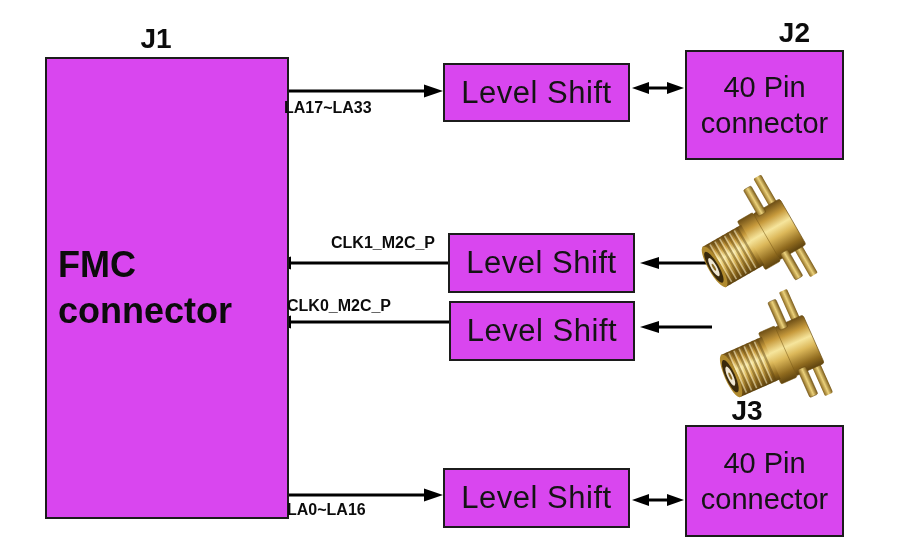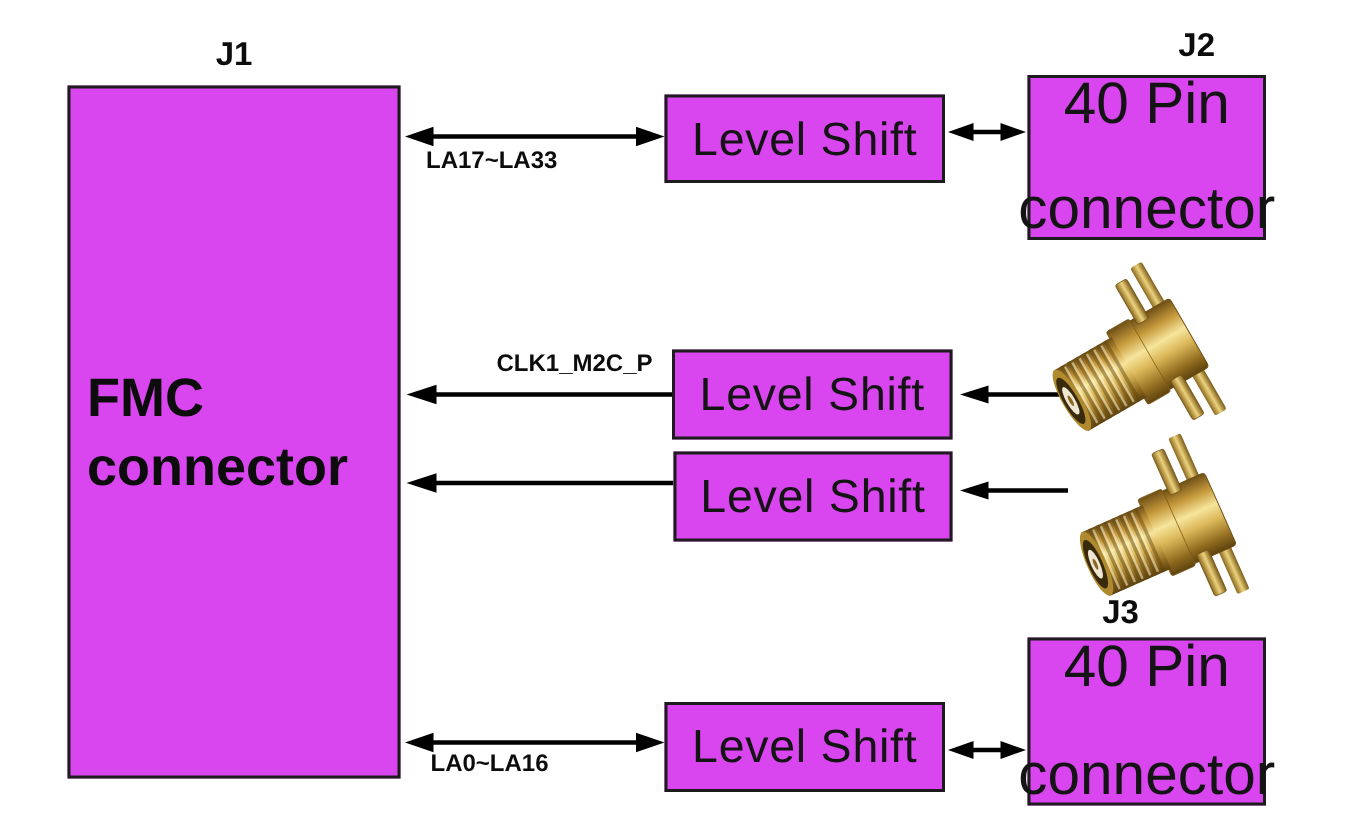--- a/index.html
+++ b/index.html
@@ -6,31 +6,31 @@
   .canvas{
     position:relative;width:900px;height:560px;background:#ffffff;
     font-family:"Liberation Sans", sans-serif;color:#000;overflow:hidden;
   }
   .arrows{position:absolute;left:0;top:0;width:900px;height:560px;}
   .box{
     position:absolute;border:2px solid #1c1c1c;background:#d946ef;
     display:flex;align-items:center;justify-content:center;
     flex-direction:column;text-align:center;box-sizing:border-box;
   }
-  .b-j1{left:45px;top:57px;width:222px;height:462px;align-items:flex-start;justify-content:center;}
+  .b-j1{left:45px;top:57px;width:244px;height:462px;align-items:flex-start;justify-content:center;}
   .j1text{padding-left:11px;font-weight:bold;font-size:36px;line-height:46px;text-align:left;color:#0c0c0c;}
   .b-ls{font-size:31px;color:#141414;letter-spacing:0.5px;}
   .b-ls1{left:443px;top:63px;width:187px;height:59px;}
   .b-ls2{left:448px;top:233px;width:187px;height:60px;}
   .b-ls3{left:449px;top:301px;width:186px;height:60px;}
   .b-ls4{left:443px;top:468px;width:187px;height:60px;}
-  .b-pin40{font-size:39px;line-height:36px;color:#141414;justify-content:space-between;}
+  .b-pin40{font-size:29px;line-height:36px;color:#141414;}
   .b-j2{left:685px;top:50px;width:159px;height:110px;}
   .b-j3{left:685px;top:425px;width:159px;height:112px;}
-  .ref{position:absolute;font-weight:bold;font-size:22px;color:#0c0c0c;text-align:center;}
+  .ref{position:absolute;font-weight:bold;font-size:28px;color:#0c0c0c;text-align:center;}
   .ref-j1{left:45px;width:222px;top:23px;}
   .ref-j2{left:690px;width:120px;top:17px;text-align:right;}
   .ref-j3{left:687px;width:120px;top:395px;}
   .sig{position:absolute;font-weight:bold;font-size:16px;color:#0c0c0c;white-space:nowrap;}
   .sig-la-upper{left:284px;top:99px;}
   .sig-clk1{left:287px;top:234px;margin-left:44px;}
   .sig-clk0{left:287px;top:297px;}
   .sig-la-lower{left:287px;top:501px;}
   .sma{position:absolute;width:128px;height:132px;}
   .sma-1{left:697px;top:168px;}
@@ -118,20 +118,21 @@
     <div>40 Pin</div>
     <div>connector</div>
   </div>
   <div class="box b-pin40 b-j3">
     <div>40 Pin</div>
     <div>connector</div>
   </div>
 
   <div class="sig sig-la-upper">LA17~LA33</div>
   <div class="sig sig-clk1">CLK1_M2C_P</div>
+  <div class="sig sig-clk0">CLK0_M2C_P</div>
   <div class="sig sig-la-lower">LA0~LA16</div>
 
   <svg class="sma sma-1" viewBox="0 -15 160 165">
     <defs>
       <linearGradient id="gB1" x1="0" y1="0" x2="0" y2="1">
         <stop offset="0" stop-color="#6e4f16"></stop>
         <stop offset="0.22" stop-color="#c79a3c"></stop>
         <stop offset="0.42" stop-color="#f6e59c"></stop>
         <stop offset="0.6" stop-color="#dcb85a"></stop>
         <stop offset="0.85" stop-color="#8f6a1e"></stop>

